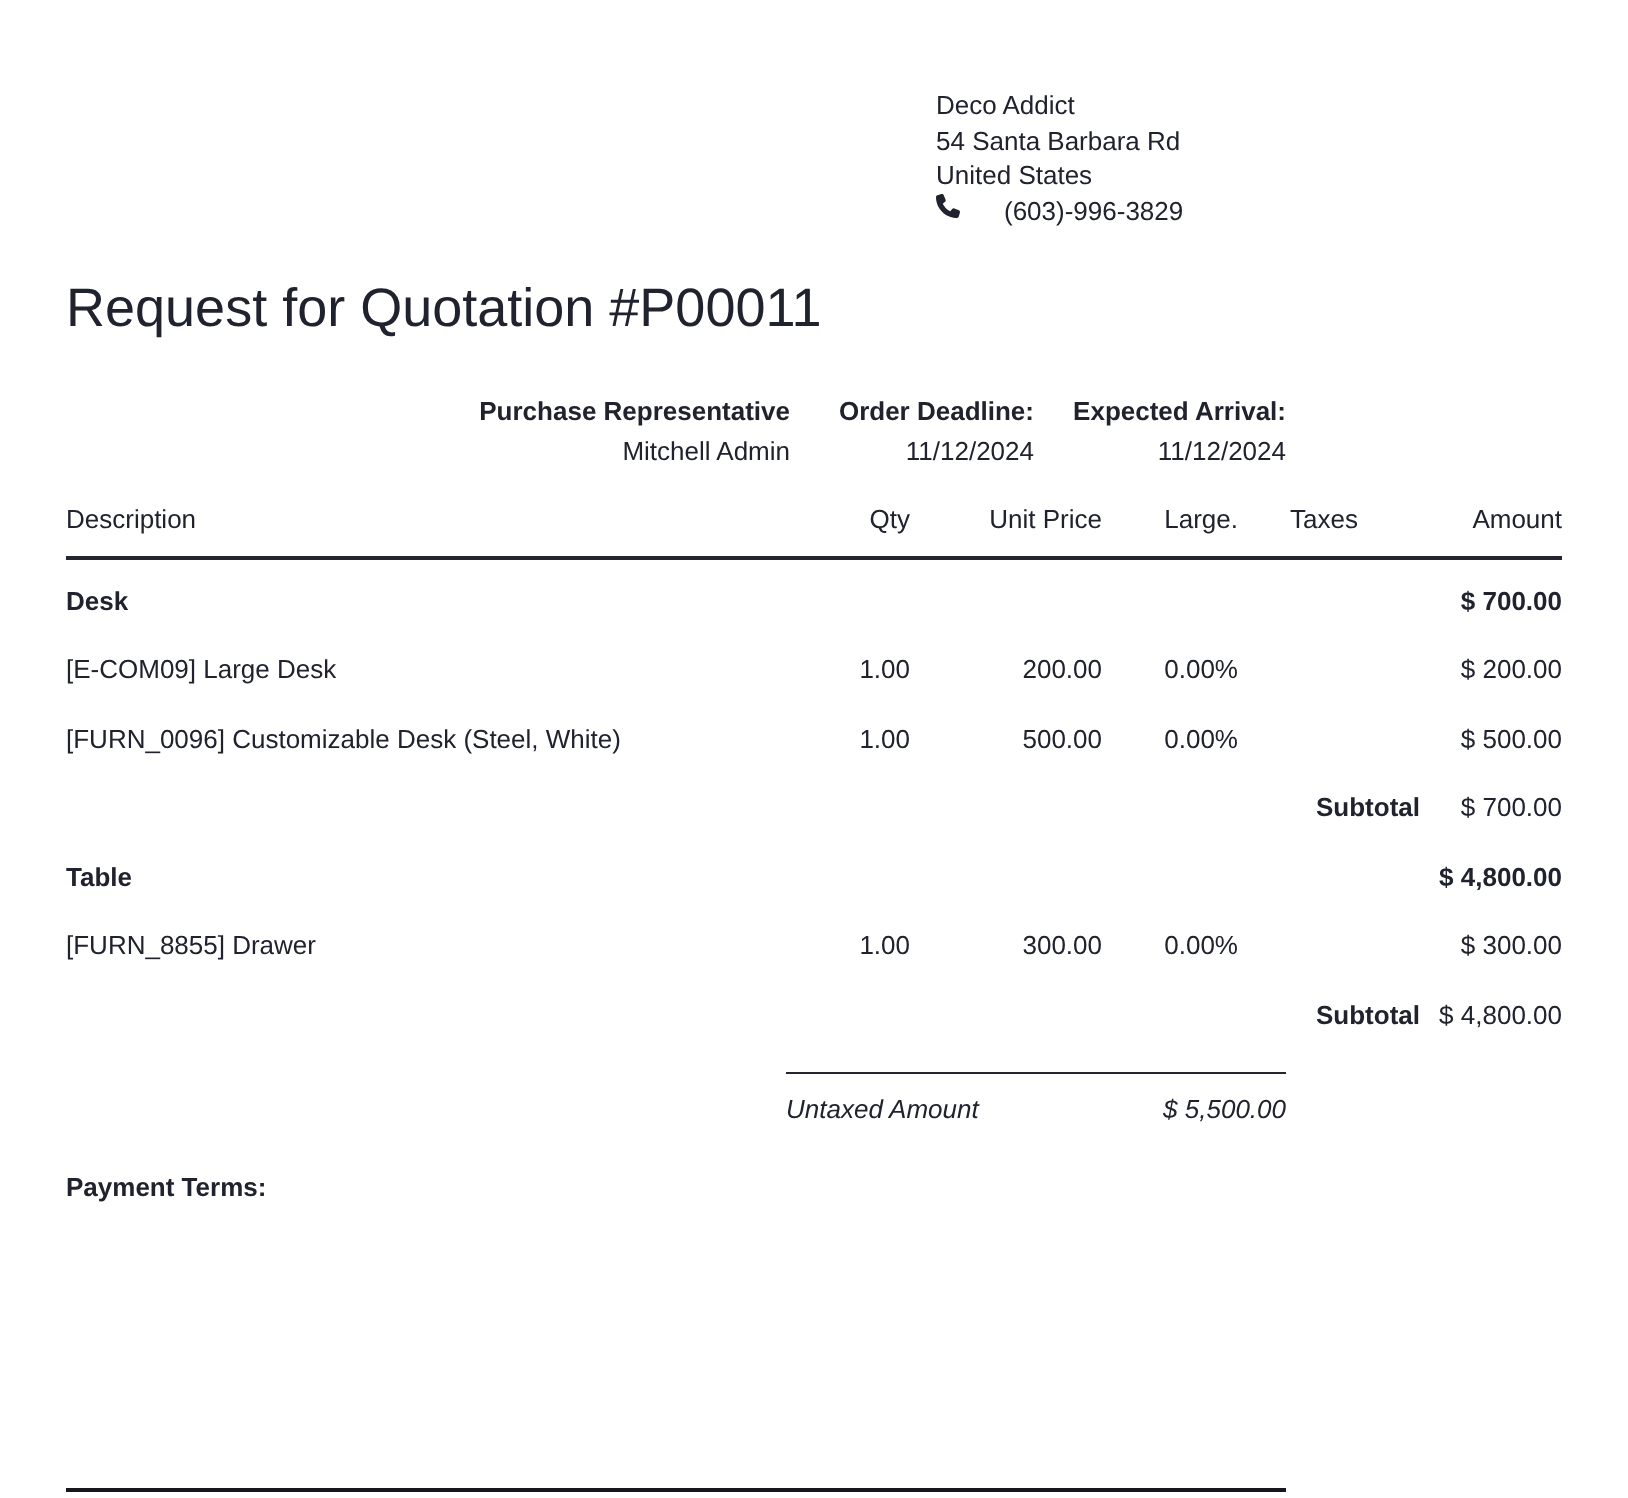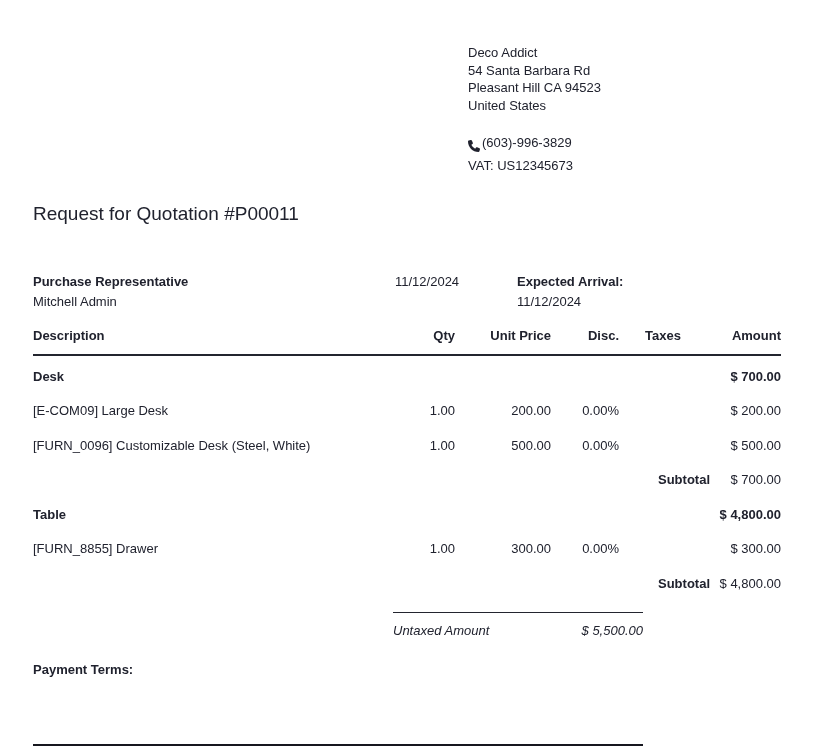--- a/index.html
+++ b/index.html
@@ -16,53 +16,53 @@
     width: 676px; height: 749px;
     padding: 44px 33px 0 33px;
     font-size: 13px;
     line-height: 17.5px;
   }
   .bold { font-weight: bold; }
 
   
   .address-block { margin-left: 435px; }
   .address-block > div { white-space: nowrap; }
-  .phone-line { display: flex; align-items: flex-end; gap: 2px; margin-top: 20px; }
+  .phone-line { display: flex; align-items: flex-start; gap: 22px; }
   .phone-icon { display: inline-flex; width: 12px; height: 12px; }
   .phone-icon svg { width: 12px; height: 12px; fill: #20222e; }
   .vat-line { margin-top: 5px; }
 
   
   .doc-title {
     margin-top: 25px;
-    font-size: 19px;
+    font-size: 27px;
     font-weight: 400;
     line-height: 30px;
     letter-spacing: 0;
   }
 
   
-  .info-row { display: flex; margin-top: 43px; }
+  .info-row { display: flex; margin-top: 27px; text-align: right; }
   .info-col > div { line-height: 20px; }
   .info-col.rep { flex: 1; }
   .info-col.deadline { width: 122px; }
   .info-col.arrival { width: 126px; }
 
   
   .reference { margin-top: 25px; }
 
   
   table.lines-table {
     width: 100%;
     border-collapse: collapse;
     margin-top: 15px;
     table-layout: fixed;
   }
   table.lines-table th {
-    font-weight: bold;
+    font-weight: normal;
     text-align: left;
     padding: 0 0 9px 0;
     border-bottom: 2px solid #23252f;
   }
   table.lines-table th.num { text-align: right; }
   table.lines-table th.taxes-head { padding-left: 26px; }
   table.lines-table td { padding: 8.5px 0; vertical-align: top; }
   table.lines-table tbody tr:first-child td { padding-top: 12px; }
   td.num { text-align: right; }
 
@@ -86,41 +86,40 @@
   }
 </style>
 </head>
 <body>
 
 <div class="page">
 
   <div class="address-block">
     <div>Deco Addict</div>
     <div>54 Santa Barbara Rd</div>
-    <div>Pleasant Hill CA 94523</div>
     <div>United States</div>
     <div class="phone-line">
       <span class="phone-icon">
         <svg viewBox="0 0 512 512" xmlns="http://www.w3.org/2000/svg">
             <path d="M164.9 24.6c-7.7-18.6-28-28.5-47.4-23.2l-88 24C12.1 30.2 0 46 0 64C0 311.4 200.6 512 448 512c18 0 33.8-12.1 38.6-29.5l24-88c5.3-19.4-4.6-39.7-23.2-47.4l-96-40c-16.3-6.8-35.2-2.1-46.3 11.6L304.7 368C234.3 334.7 177.3 277.7 144 207.3L193.3 167c13.7-11.2 18.4-30 11.6-46.3l-40-96z"></path>
           </svg>
       </span>
       <span>(603)-996-3829</span>
     </div>
-    <div class="vat-line">VAT: US12345673</div>
   </div>
 
   <h1 class="doc-title">Request for Quotation #P00011</h1>
 
   <div class="info-row">
     <div class="info-col rep">
       <div class="bold">Purchase Representative</div>
       <div>Mitchell Admin</div>
     </div>
     <div class="info-col deadline">
+      <div class="bold">Order Deadline:</div>
       <div>11/12/2024</div>
     </div>
     <div class="info-col arrival">
       <div class="bold">Expected Arrival:</div>
       <div>11/12/2024</div>
     </div>
   </div>
 
 
   <table class="lines-table">
@@ -130,21 +129,21 @@
         <col style="width:96px">
       <col style="width:68px">
         <col style="width:91px">
         <col style="width:71px">
     </colgroup>
     <thead>
       <tr>
         <th>Description</th>
         <th class="num">Qty</th>
         <th class="num">Unit Price</th>
-        <th class="num">Disc.</th>
+        <th class="num">Large.</th>
         <th class="taxes-head">Taxes</th>
         <th class="num">Amount</th>
       </tr>
     </thead>
     <tbody>
       <tr>
         <td class="bold">Desk</td>
         <td></td>
           <td></td>
         <td></td>

